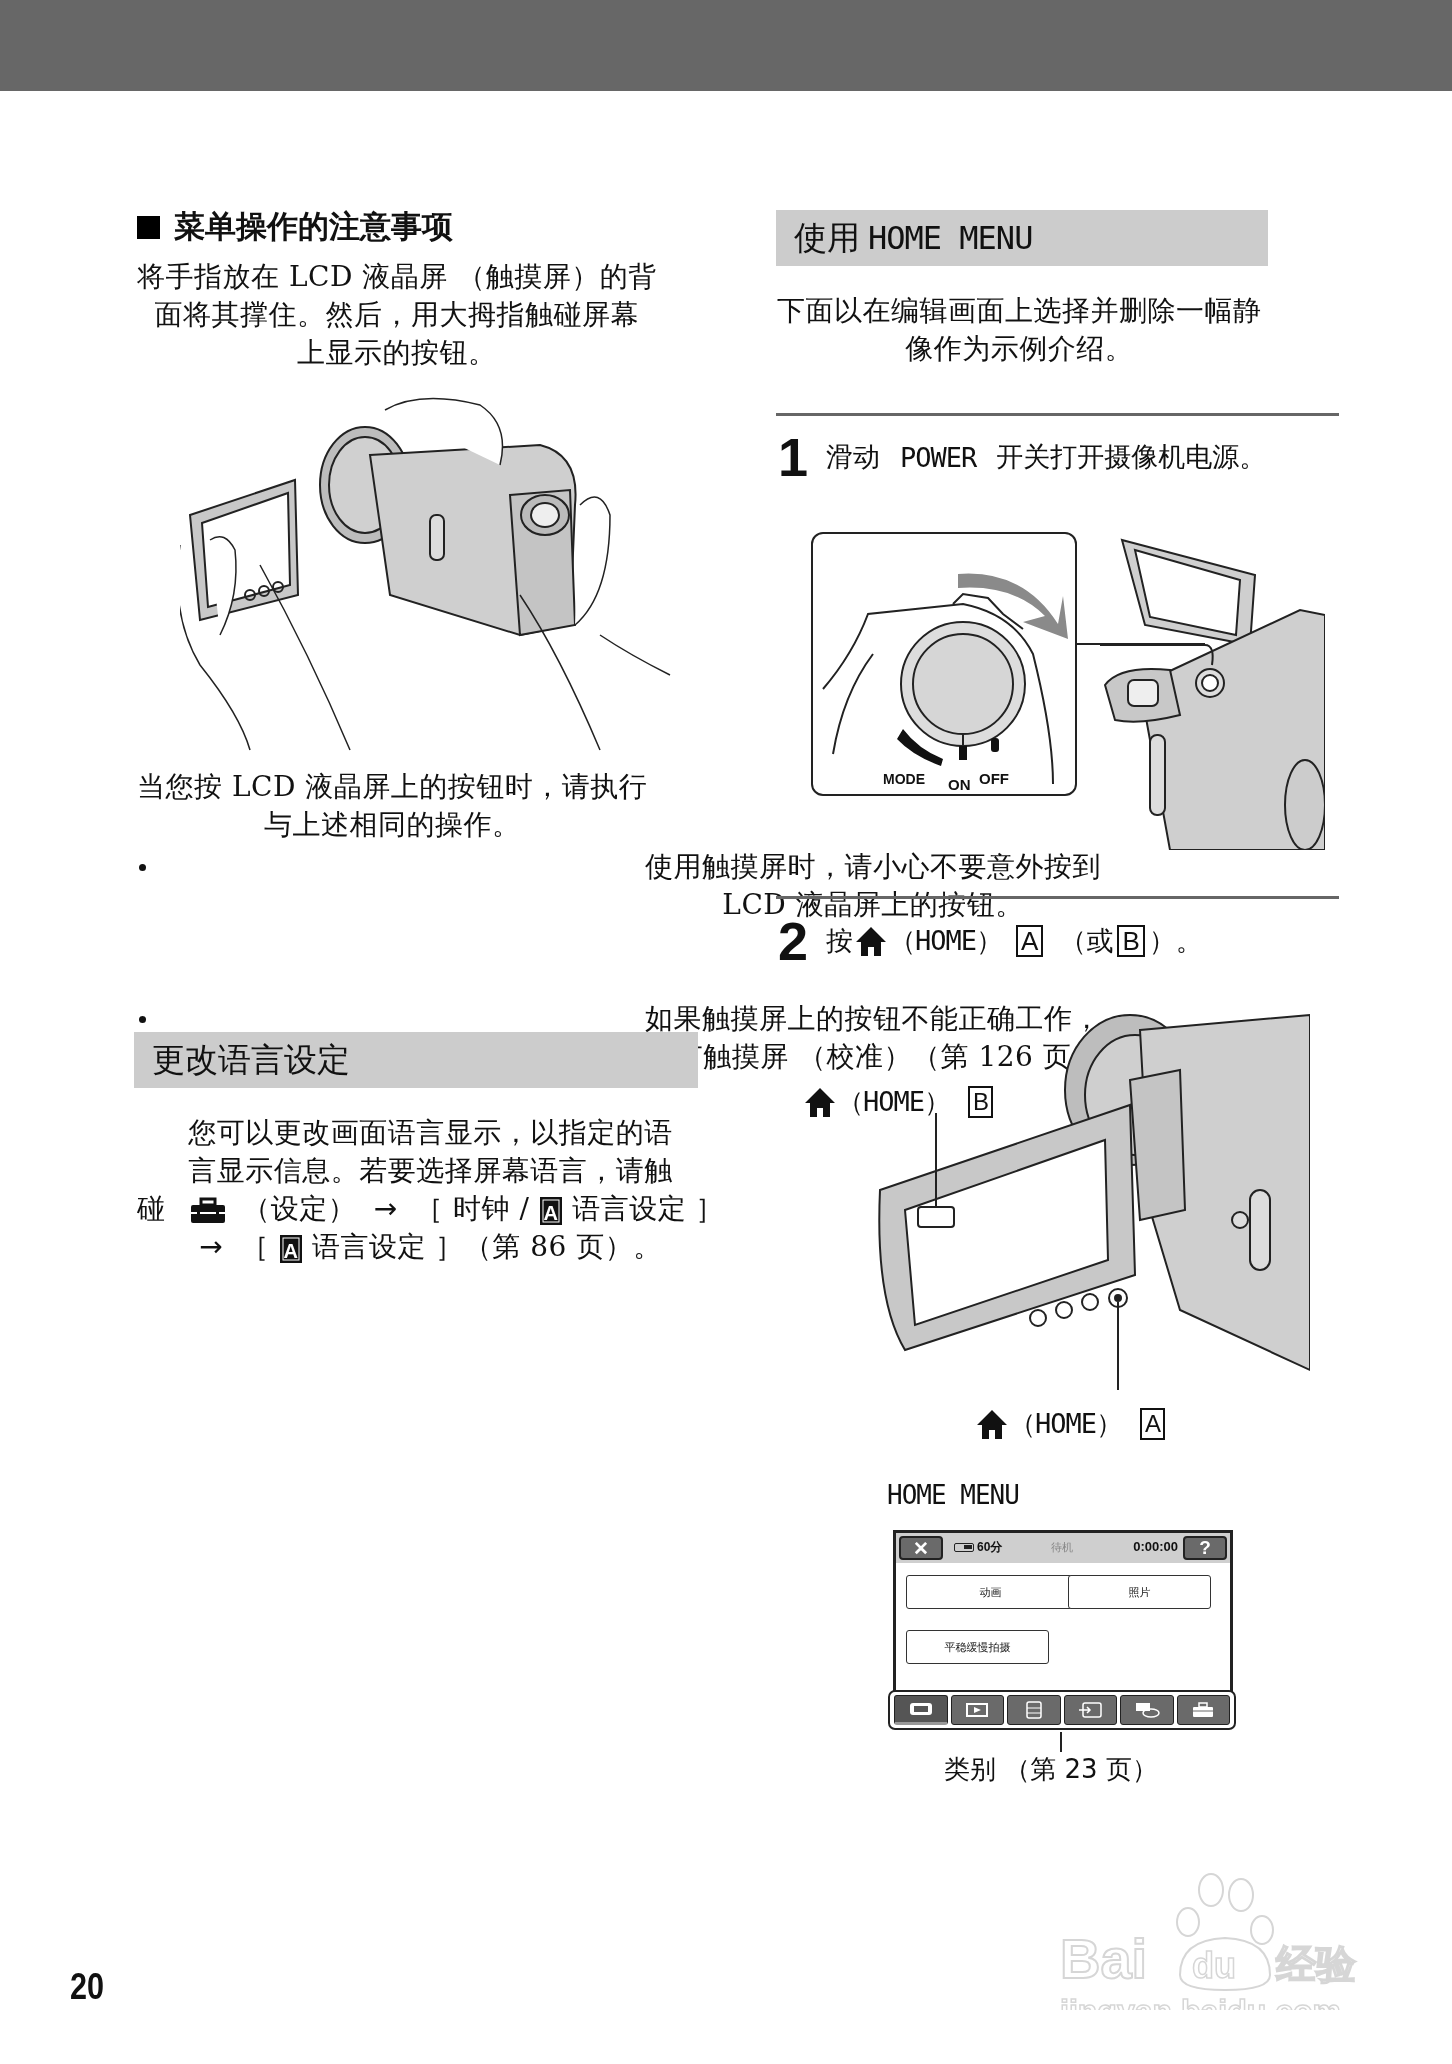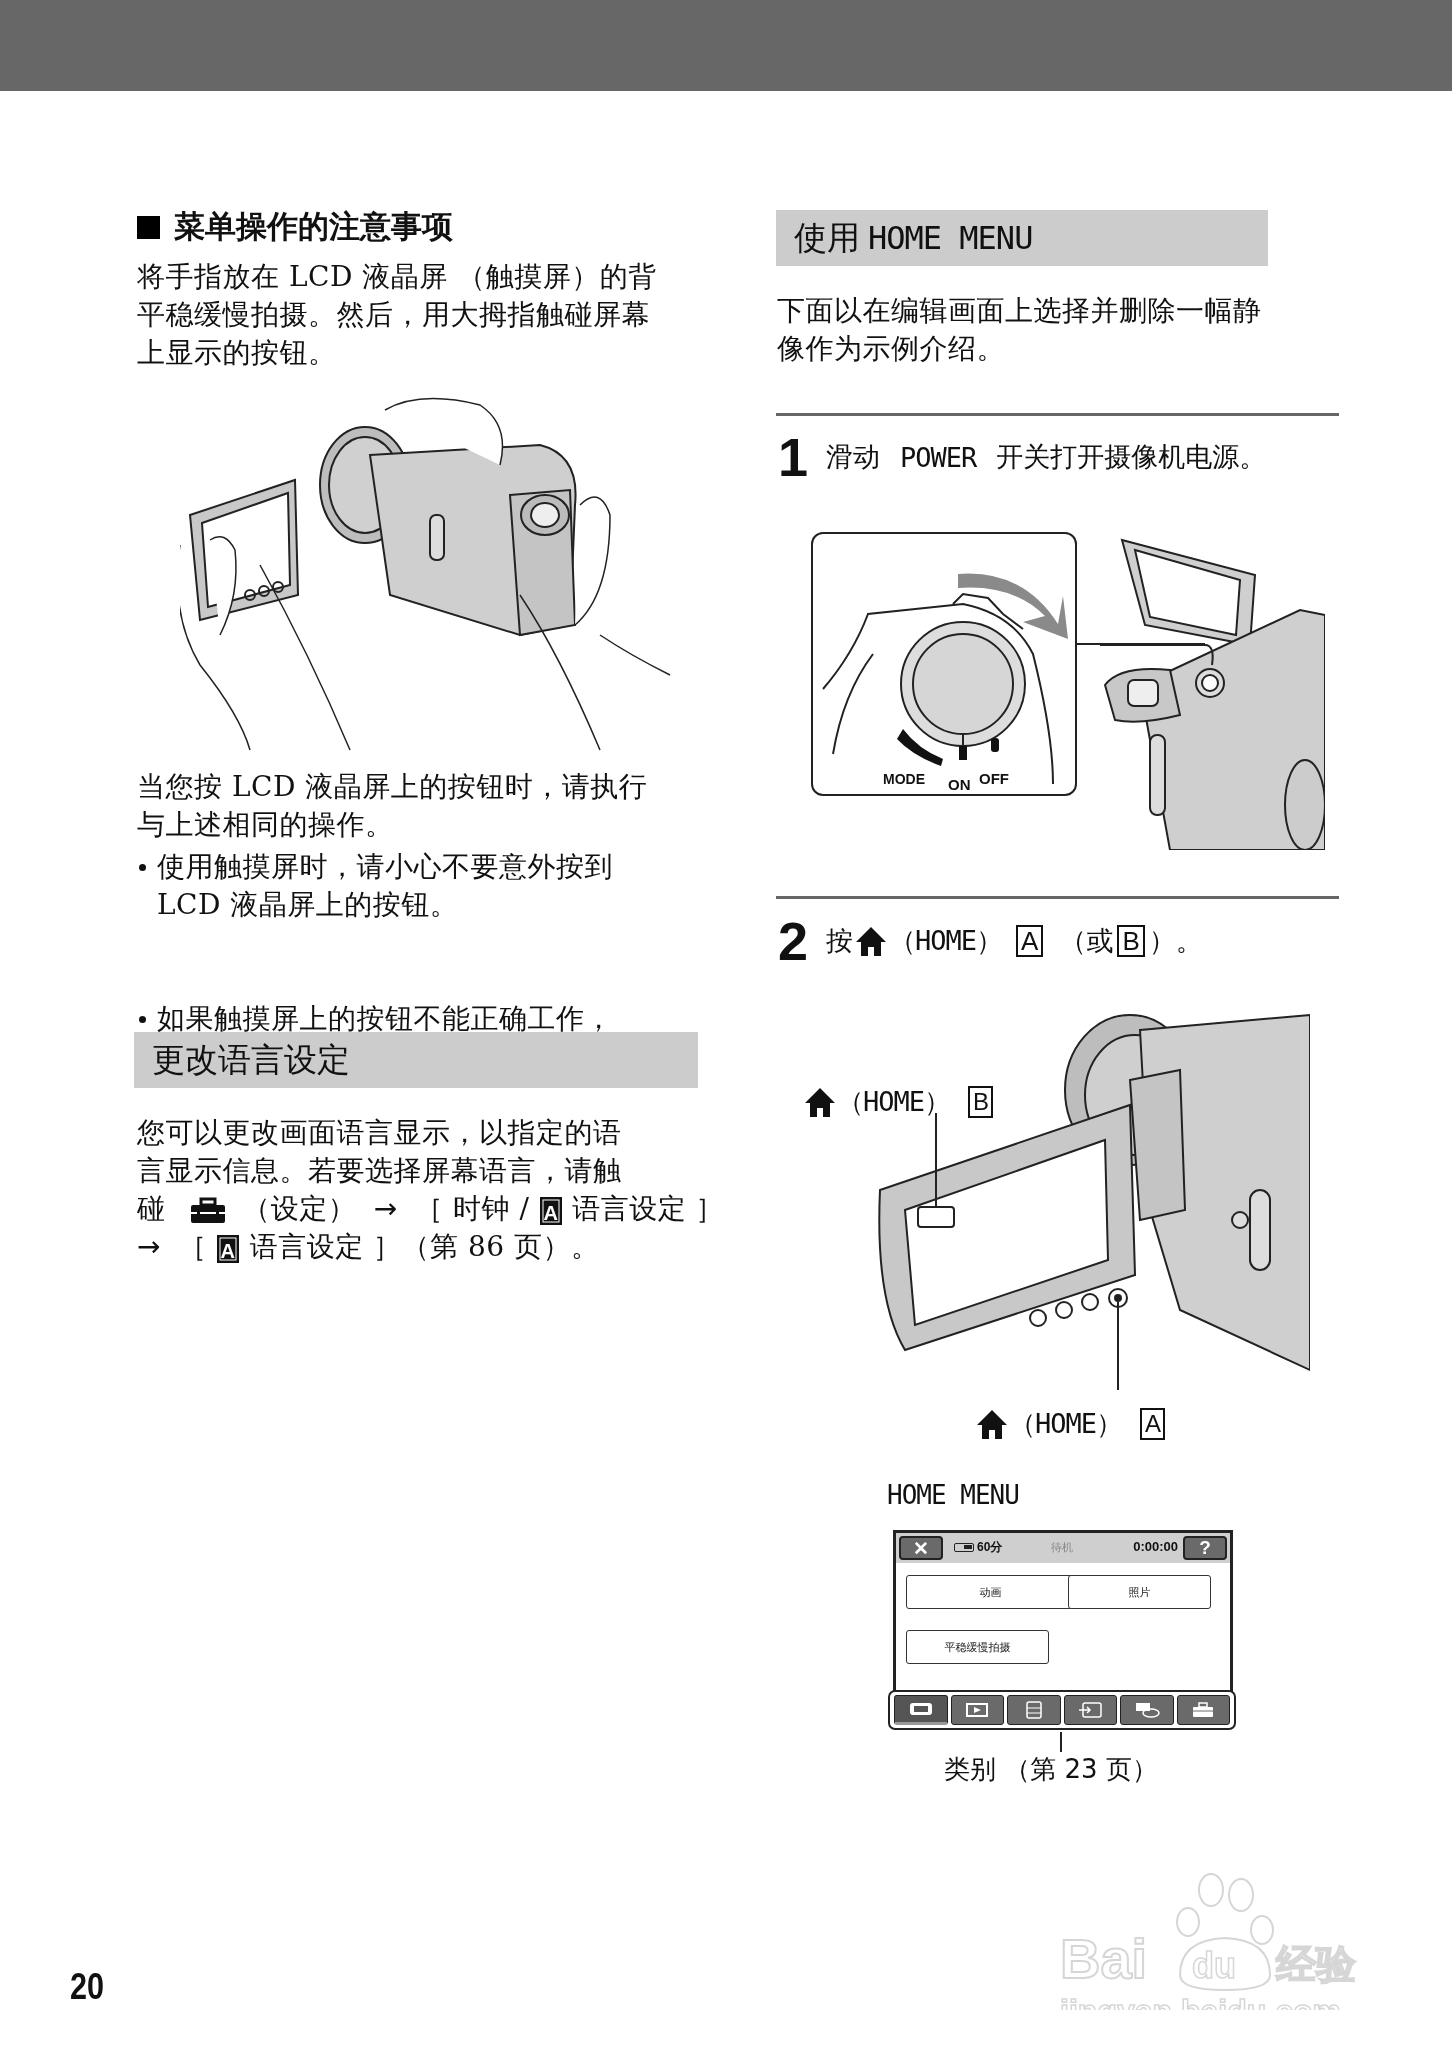--- a/index.html
+++ b/index.html
@@ -7,21 +7,21 @@
   body { position: relative; font-family: "DejaVu Serif", "Liberation Serif", serif; color: #111; }
 
   .topbar { position: absolute; left: 0; top: 0; width: 1452px; height: 91px; background: #676767; }
 
   .abs { position: absolute; }
 
   .h-square { font-family: "DejaVu Sans", "Liberation Sans", sans-serif; font-size: 31px; font-weight: bold; line-height: 40px; }
   .h-square .sq { display: inline-block; width: 23px; height: 23px; background: #000; margin-right: 14px; vertical-align: -2px; }
 
   .para { font-size: 28px; line-height: 38px; letter-spacing: 0.5px; }
-  .para .line { display: block; white-space: nowrap; }
+  .para .line { display: block; white-space: nowrap; text-align: center; }
 
   .bullet { position: relative; padding-left: 20px; }
   .bullet::before { content: ""; position: absolute; left: 2px; top: 16px; width: 7px; height: 7px; border-radius: 50%; background: #111; }
 
   .secbar { background: #cccccc; height: 56px; padding-left: 18px; display: flex; align-items: center;
             font-family: "DejaVu Sans", "Liberation Sans", sans-serif; font-size: 33px; color: #111; }
   .secbar .mono { font-family: "DejaVu Sans Mono", "Liberation Mono", monospace; font-size: 32px; letter-spacing: -1px; margin-left: 8px; }
 
   .rule { background: #666; height: 3px; }
 
@@ -60,21 +60,21 @@
 <body>
 
 <div class="topbar"></div>
 
 <div class="abs h-square" style="left:137px; top:206px;text-align:right;">
   <span class="sq"></span><span>菜单操作的注意事项</span>
 </div>
 
 <div class="abs para" style="left:137px; top:258px;">
   <span class="line">将手指放在 LCD 液晶屏 （触摸屏）的背</span>
-  <span class="line">平稳缓慢拍摄。然后，用大拇指触碰屏幕</span>
+  <span class="line">面将其撑住。然后，用大拇指触碰屏幕</span>
   <span class="line">上显示的按钮。</span>
 </div>
 
 <svg class="abs" style="left:180px; top:395px;" width="500" height="360" viewBox="0 0 500 360">
   <g fill="none" stroke="#222" stroke-width="2">
 
     <ellipse cx="185" cy="90" rx="45" ry="58" fill="#bdbdbd"></ellipse>
     <ellipse cx="185" cy="90" rx="36" ry="48" fill="#d0d0d0"></ellipse>
 
     <path d="M190 60 L360 50 Q400 60 395 110 L390 230 L340 240 L210 200 Z" fill="#cfcfcf"></path>

